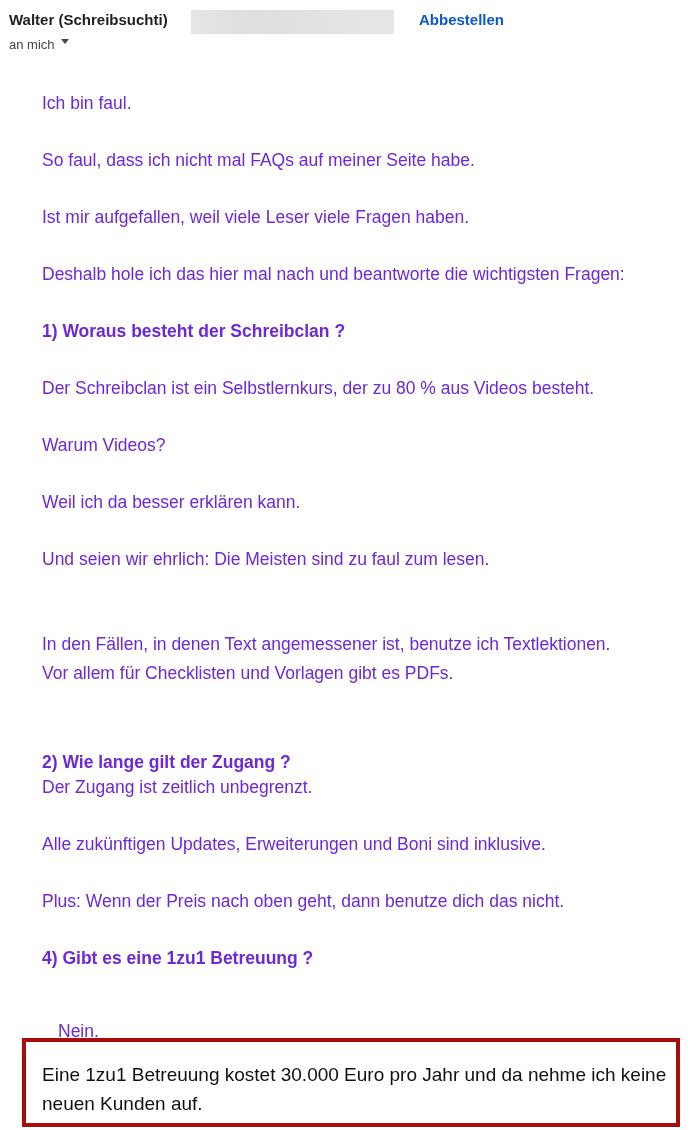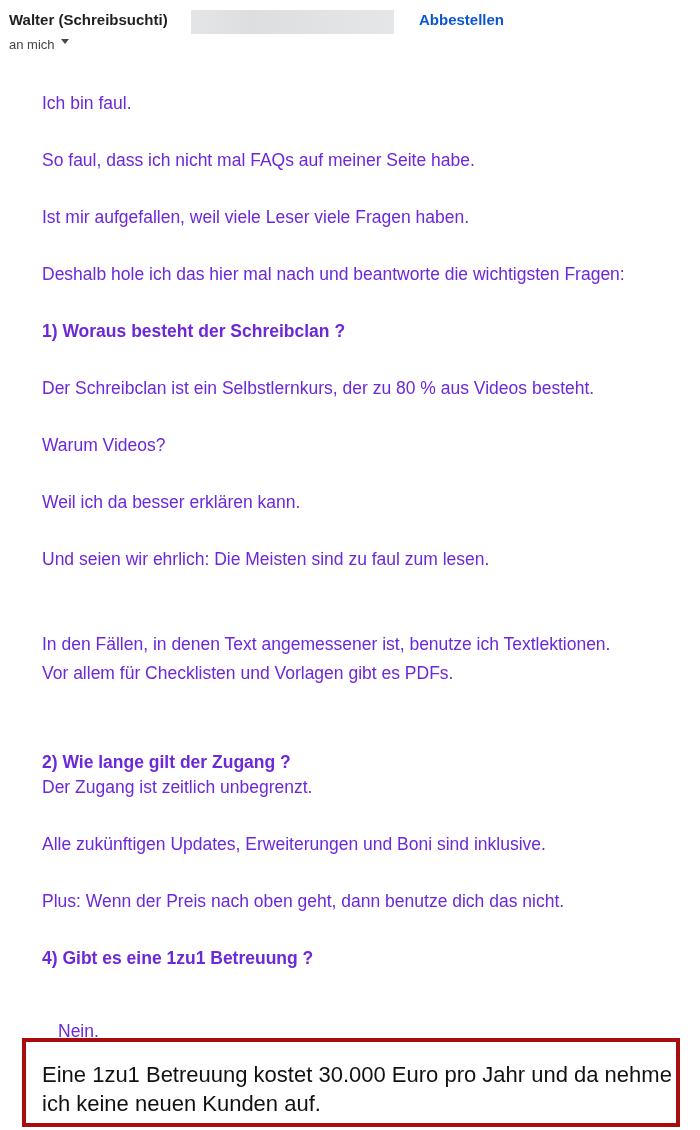--- a/index.html
+++ b/index.html
@@ -88,21 +88,21 @@
       left: 22px;
       top: 1038px;
       width: 650px;
       height: 81px;
       border: 4px solid #a80c0c;
     }
     .highlight-text {
       position: absolute;
       left: 16px;
       top: 18px;
-      font-size: 22px;
+      font-size: 19px;
       line-height: 29px;
       color: #111111;
       width: 630px;
     }
   </style>
 </head>
 <body>
 
 <div class="header">
   <span class="sender-name">Walter (Schreibsuchti)</span>

